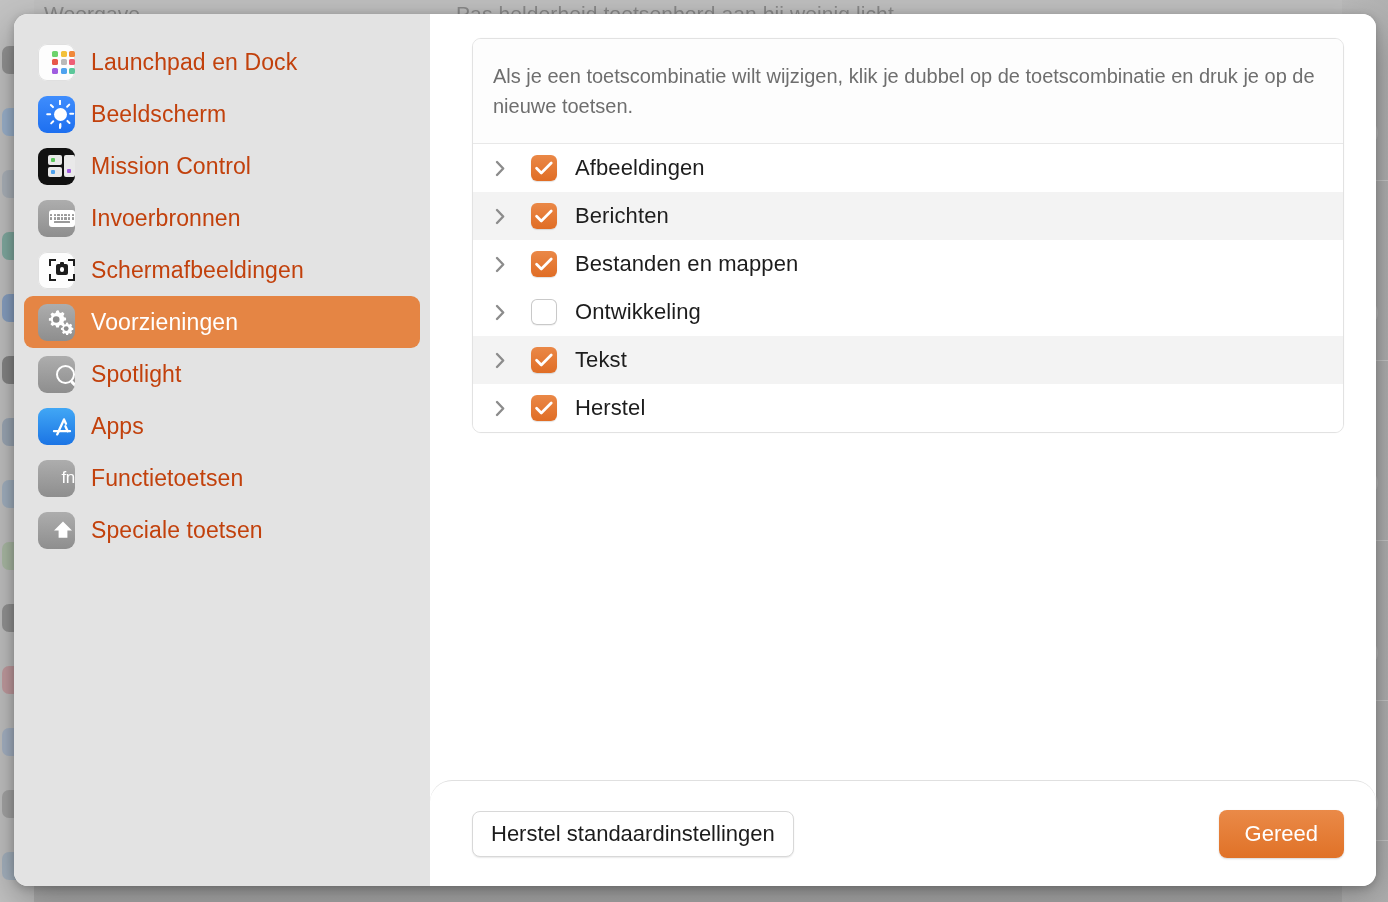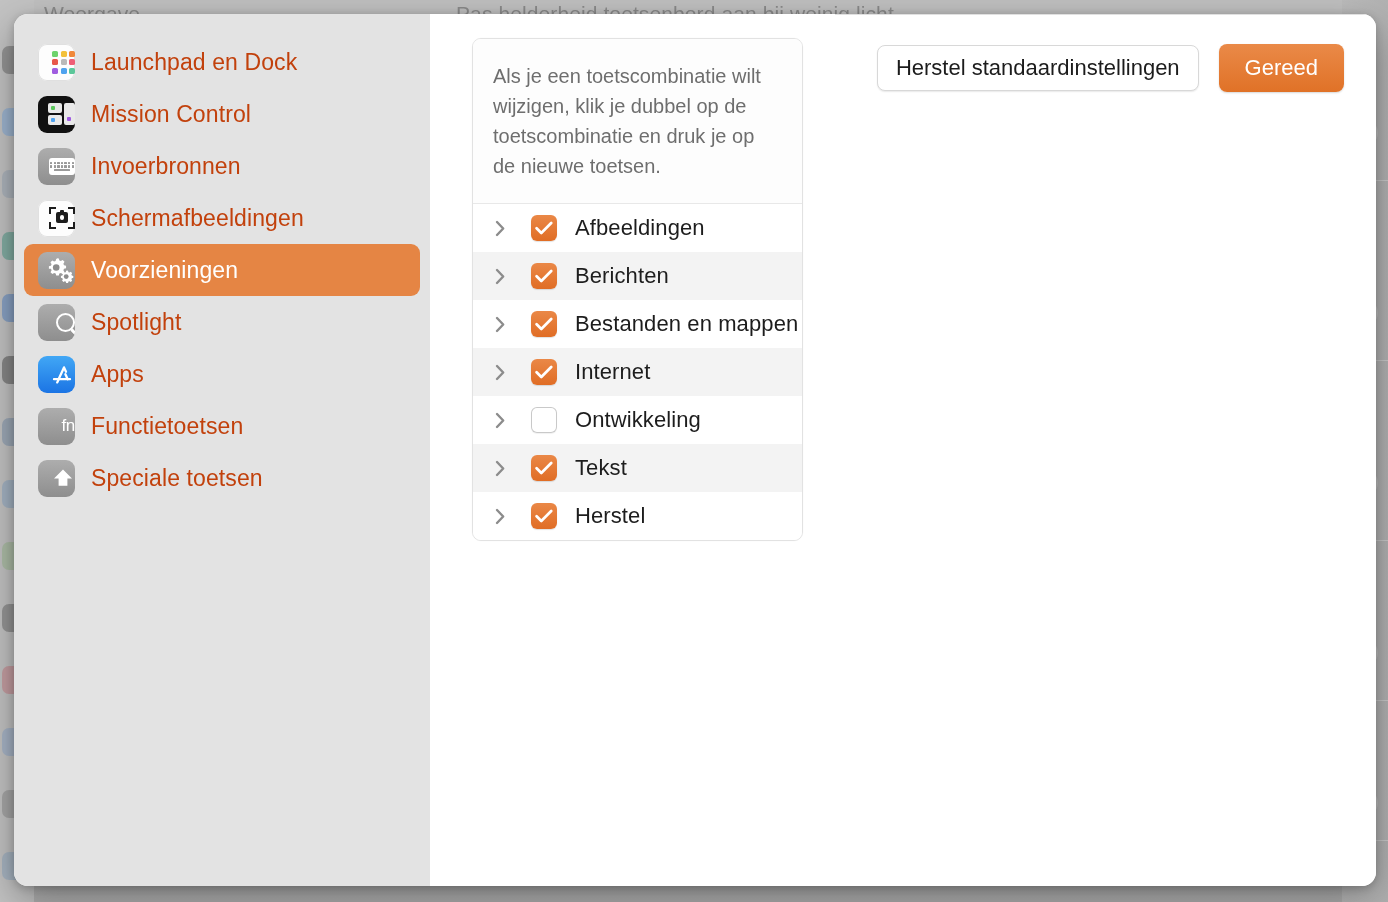--- a/index.html
+++ b/index.html
@@ -141,21 +141,21 @@
   .mag::after { content:""; position:absolute; right:-6px; bottom:-4px; width:9px; height:2.8px;
                 background:#fff; border-radius:2px; transform:rotate(45deg); }
 
   
   .fn { color:#fff; font-size:17px; font-weight:400; letter-spacing:-.3px; }
 
   
   #content {
     flex: 1 1 auto; height: 872px;
     background: #ffffff;
-    display: flex; flex-direction: row;
+    display: flex; flex-direction: column;
     position: relative;
   }
   #content-body { flex: 1 1 auto; padding: 24px 32px 0 42px; }
 
   #card {
     border: 1px solid #e2e2e2;
     border-radius: 9px;
     background: #ffffff;
     overflow: hidden;
     box-shadow: 0 0 0 .5px rgba(0,0,0,.02);
@@ -193,20 +193,21 @@
   .cb svg { display:block; }
 
   .row-label { font-size: 22px; color: #1d1d1d; letter-spacing: .1px; }
 
   
   #footer {
     flex: 0 0 auto; height: 106px;
     border-top: 1px solid #e0e0e0;
     display: flex; align-items: center; justify-content: space-between;
     padding: 0 32px 0 42px;
+    border-radius: 22px;
   }
   #btn-reset {
     font-family: "Liberation Sans", sans-serif;
     font-size: 22px; color: #1c1c1c;
     background: #ffffff;
     border: 1px solid #d8d8d8;
     border-radius: 8px;
     padding: 9px 18px;
     box-shadow: 0 1px 1.5px rgba(0,0,0,.09);
     cursor: default;
@@ -270,20 +271,36 @@
             <i style="background: rgb(185, 185, 185);"></i>
             <i style="background: rgb(239, 95, 118);"></i>
             <i style="background: rgb(160, 93, 224);"></i>
             <i style="background: rgb(79, 163, 239);"></i>
             <i style="background: rgb(92, 199, 154);"></i>
           </div>
         </div>
         <span class="s-label">Launchpad en Dock</span>
       </div>
       <div class="side-item">
+        <div class="ico blue">
+          <div class="sunwrap">
+            <div class="r" style="transform: rotate(0deg);"></div>
+            <div class="r" style="transform: rotate(45deg);"></div>
+            <div class="r" style="transform: rotate(90deg);"></div>
+            <div class="r" style="transform: rotate(135deg);"></div>
+            <div class="r" style="transform: rotate(180deg);"></div>
+            <div class="r" style="transform: rotate(225deg);"></div>
+            <div class="r" style="transform: rotate(270deg);"></div>
+            <div class="r" style="transform: rotate(315deg);"></div>
+            <div class="sun" style="width: 13px; height: 13px; border-radius: 50%; background: rgb(255, 255, 255); position: absolute; left: 8.5px; top: 8.5px;"></div>
+          </div>
+        </div>
+        <span class="s-label">Beeldscherm</span>
+      </div>
+      <div class="side-item">
         <div class="ico black">
           <div class="mc">
             <span class="p1"></span>
             <span class="p2"></span>
             <span class="p3"></span>
             <em style="background: rgb(92, 199, 92); left: 3px; top: 3px;"></em>
             <em style="background: rgb(79, 163, 239); left: 3px; top: 15px;"></em>
             <em style="background: rgb(160, 93, 224); left: 19px; top: 14px;"></em>
           </div>
         </div>
@@ -412,35 +429,20 @@
               </div>
               <div class="cbwrap">
                 <div class="cb on">
                   <svg width="18" height="14" viewBox="0 0 18 14">
                     <path d="M1.6 7.2l4.7 4.8L16.2 2" fill="none" stroke="#fff" stroke-width="2.7" stroke-linecap="round" stroke-linejoin="round"></path>
                   </svg>
                 </div>
               </div>
               <span class="row-label">Bestanden en mappen</span>
             </div>
-            <div class="row alt">
-              <div class="disclosure">
-                <svg width="11" height="17" viewBox="0 0 11 17">
-                  <path d="M2 2l6.2 6.5L2 15" fill="none" stroke="#8c8c8c" stroke-width="2.4" stroke-linecap="round" stroke-linejoin="round"></path>
-                </svg>
-              </div>
-              <div class="cbwrap">
-                <div class="cb on">
-                  <svg width="18" height="14" viewBox="0 0 18 14">
-                    <path d="M1.6 7.2l4.7 4.8L16.2 2" fill="none" stroke="#fff" stroke-width="2.7" stroke-linecap="round" stroke-linejoin="round"></path>
-                  </svg>
-                </div>
-              </div>
-              <span class="row-label">Internet</span>
-            </div>
             <div class="row plain">
               <div class="disclosure">
                 <svg width="11" height="17" viewBox="0 0 11 17">
                   <path d="M2 2l6.2 6.5L2 15" fill="none" stroke="#8c8c8c" stroke-width="2.4" stroke-linecap="round" stroke-linejoin="round"></path>
                 </svg>
               </div>
               <div class="cbwrap">
                 <div class="cb off"></div>
               </div>
               <span class="row-label">Ontwikkeling</span>

